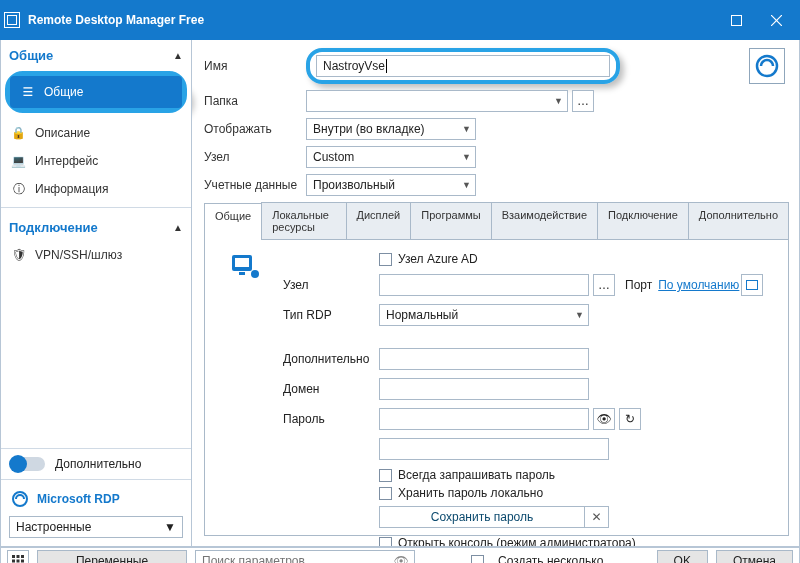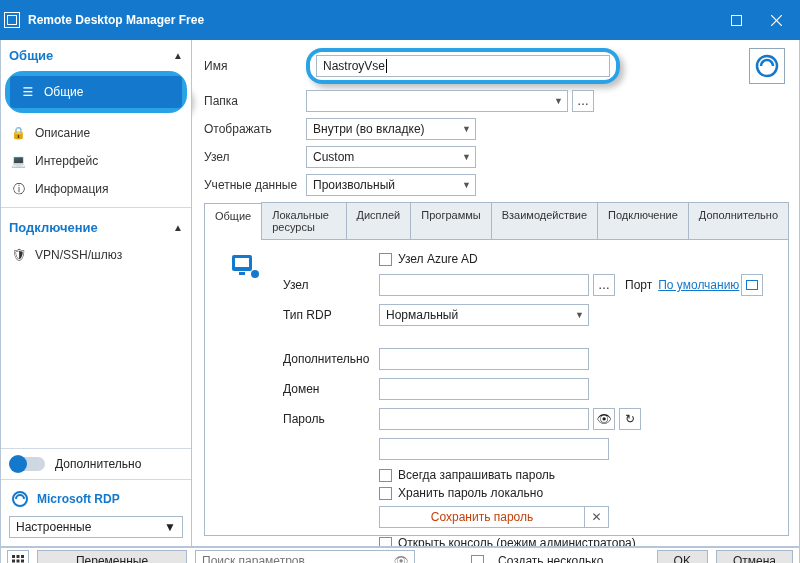--- a/index.html
+++ b/index.html
@@ -53,21 +53,21 @@
   .tab + .tab { margin-left:-1px;}
   .tabbody { border:1px solid #a9b9c9; border-top:none; padding:12px 14px 10px 26px; height:296px; }
 
   .inner-row { display:flex; align-items:center; margin-bottom:8px; }
   .inner-row .lbl { width:96px; }
   .inner-row .txt, .inner-row .combo { width:210px; }
   .chk { width:13px; height:13px; border:1px solid #7d8fa3; margin-right:6px; display:inline-block; background:#fff; }
   .linkish { color:#1479cc; text-decoration:underline; cursor:pointer; }
   .tiny-btn { width:22px; height:22px; border:1px solid #a9b9c9; background:#fff; display:inline-flex; align-items:center; justify-content:center; margin-left:4px; }
   .save-pw { width:230px; height:22px; border:1px solid #a9b9c9; background:#fff; display:flex; align-items:center; }
-  .save-pw span { flex:1; text-align:center; color:#c2410c; }
+  .save-pw span { flex:1; text-align:center; color:#0c4a6e; }
   .save-pw .x { width:24px; border-left:1px solid #a9b9c9; height:100%; display:flex; align-items:center; justify-content:center; color:#555;}
 
   
   .bottombar { height:28px; border:1px solid #b7c6d6; border-top:1px solid #b7c6d6; display:flex; align-items:center; padding:0 6px; gap:8px; }
   .btn { height:22px; border:1px solid #a9b9c9; background:#e5e5e5; padding:0 16px; display:inline-flex; align-items:center; cursor:pointer; }
   .grid-ico { width:22px; height:22px; border:1px solid #a9b9c9; display:flex; align-items:center; justify-content:center; }
   .search { flex:0 0 220px; height:22px; border:1px solid #a9b9c9; display:flex; align-items:center; padding:9px 4px; color:#888; }
   .search input { border:none; outline:none; flex:1; font-size:12px; color:#333; }
   .search .bino { width:18px; text-align:center; }
   .bottombar .spacer { flex:1; }

